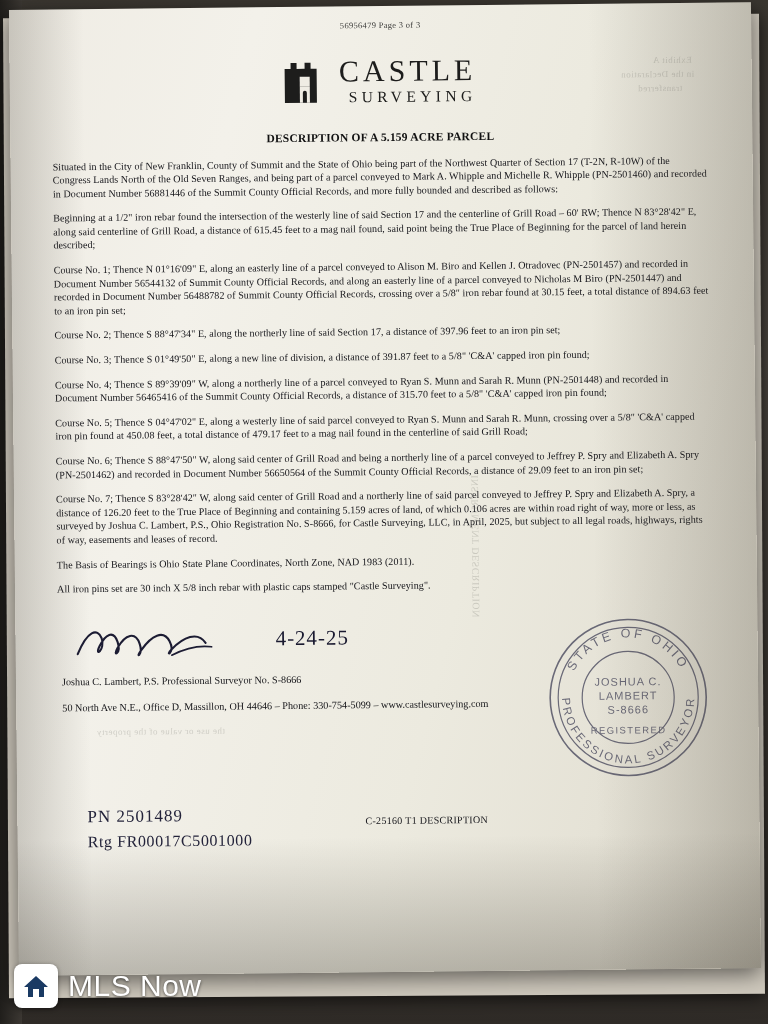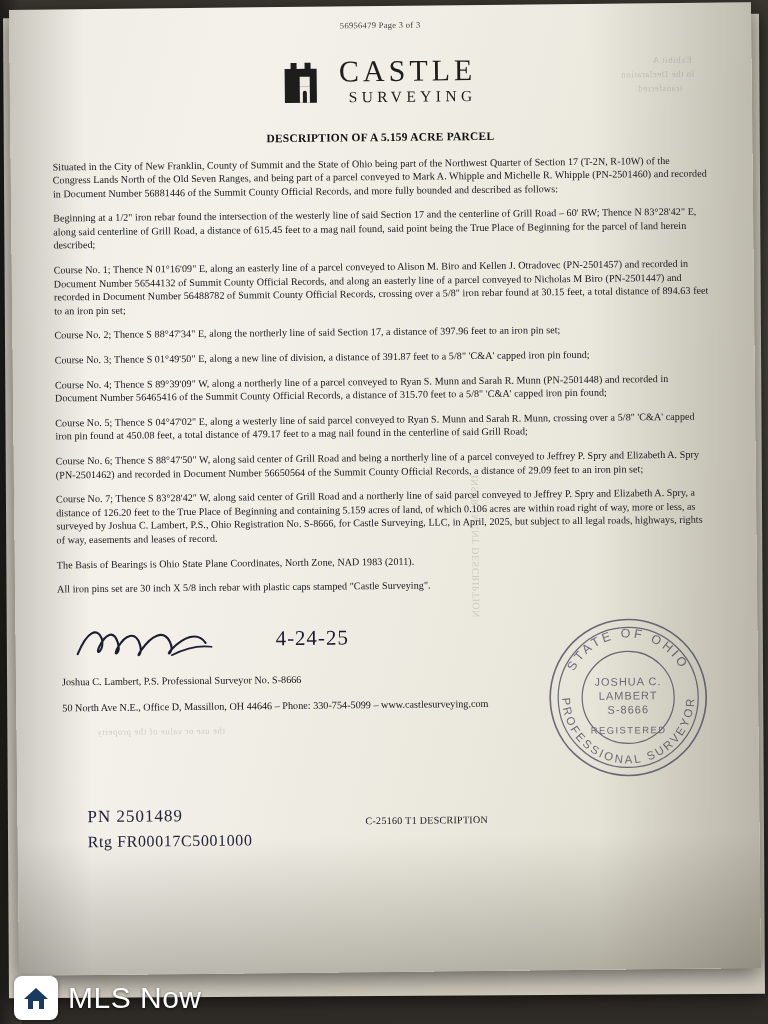--- a/index.html
+++ b/index.html
@@ -215,21 +215,21 @@
     bottom: 146px;
     font-family: "Liberation Serif", serif;
     font-size: 10px;
     color: #15151a;
     letter-spacing: .3px;
   }
   
   .watermark {
     position: absolute;
     left: 14px;
-    bottom: 4px;
+    bottom: 16px;
     display: flex;
     align-items: center;
     gap: 10px;
     z-index: 40;
   }
   .wm-badge {
     width: 44px;
     height: 44px;
     border-radius: 8px;
     background: #ffffff;

